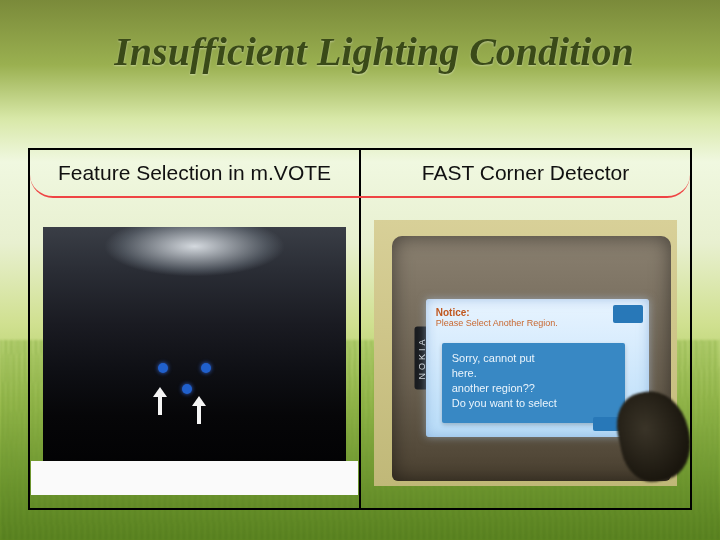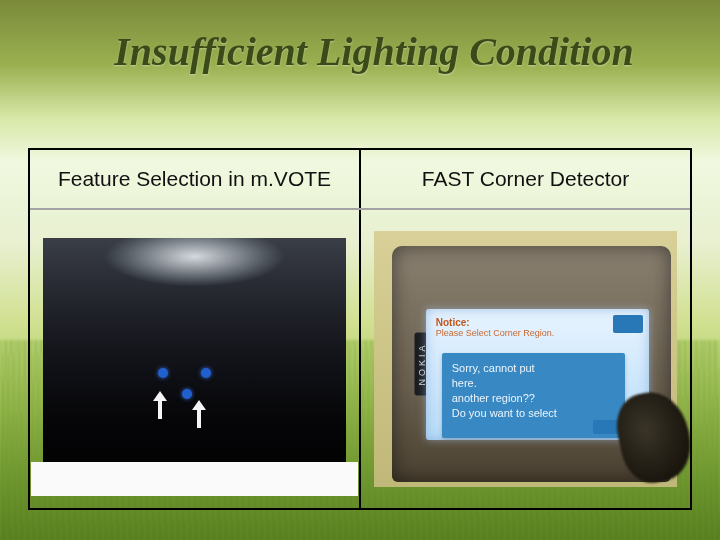--- a/index.html
+++ b/index.html
@@ -47,22 +47,23 @@
     left: 28px;
     right: 28px;
     bottom: 30px;
     border: 2px solid #000;
     display: flex;
     flex-direction: column;
     background: transparent;
   }
   .row-head {
     display: flex;
-    height: 60px;
-    border-bottom: 2px solid #a3a3a3;
+    height: 48px;
+    border-bottom: 2px solid #ef4444;
+    border-radius: 23px;
   }
   .row-body {
     display: flex;
     flex: 1;
   }
   .cell {
     flex: 1;
     display: flex;
     align-items: center;
     justify-content: center;
@@ -183,21 +184,21 @@
     top: 6px; right: 6px;
     width: 30px; height: 18px;
     background: #2878b8;
     border-radius: 2px;
   }
   .dialog {
     position: absolute;
     left: 16px;
     right: 24px;
     top: 44px;
-    padding: 8px 10px 18px 10px;
+    padding: 8px 10px 12px 10px;
     background: #3888c4;
     color: #eaf4fc;
     font-family: Arial, sans-serif;
     font-size: 11px;
     line-height: 1.35;
     border-radius: 2px;
     box-shadow: 0 2px 4px rgba(0,0,0,0.2);
   }
   .br-box {
     position: absolute;
@@ -246,21 +247,21 @@
       </div>
     </div>
     <div class="cell">
       <div class="img-right">
         <div class="phone">
           <div class="nokia-badge">NOKIA</div>
           <div class="screen">
             <div class="tr-box"></div>
             <div class="notice">
               <div class="notice-title">Notice:</div>
-              <div class="notice-sub">Please Select Corner Region.</div>
+              <div class="notice-sub">Please Select Another Region.</div>
             </div>
             <div class="dialog">
               <div>Sorry, cannot put</div>
               <div>here.</div>
               <div>another region??</div>
               <div>Do you want to select</div>
             </div>
             <div class="br-box"></div>
           </div>
         </div>

